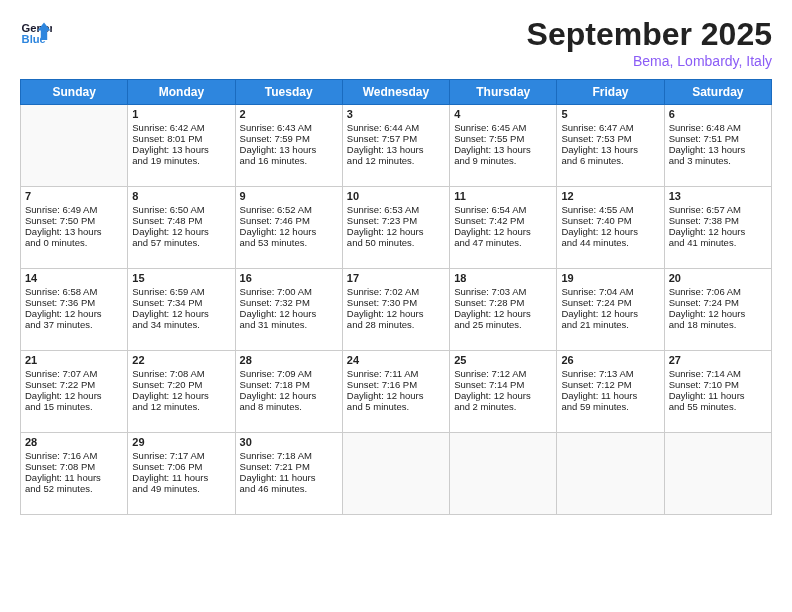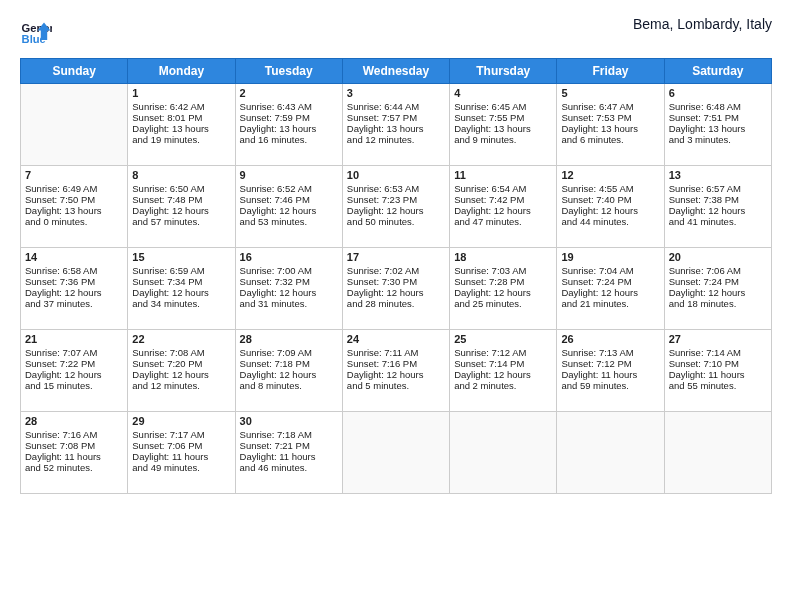--- a/index.html
+++ b/index.html
@@ -32,21 +32,21 @@
     .title-block {
       text-align: right;
     }
     .month-title {
       font-size: 32px;
       font-weight: bold;
       color: #222;
     }
     .subtitle {
       font-size: 14px;
-      color: #0f172a;
+      color: #8b5cf6;
     }
     table {
       width: 100%;
       border-collapse: collapse;
       table-layout: fixed;
     }
     th {
       background: #2e86de;
       color: #fff;
       font-size: 12px;
@@ -82,20 +82,21 @@
 <div class="container">
   <div class="header">
     <div class="logo">
       <svg class="logo-icon" viewBox="0 0 40 40">
         <text x="2" y="20" font-size="14" font-weight="bold" fill="#1a1a2e">General</text>
         <text x="2" y="34" font-size="14" font-weight="bold" fill="#2e86de">Blue</text>
         <polygon points="30,8 38,18 34,18 34,30 26,30 26,18 22,18" fill="#2e86de"></polygon>
       </svg>
     </div>
     <div class="title-block">
+      <div class="month-title">September 2025</div>
       <div class="subtitle">Bema, Lombardy, Italy</div>
     </div>
   </div>
 
   <table>
     <thead>
       <tr>
         <th>Sunday</th>
         <th>Monday</th>
         <th>Tuesday</th>

